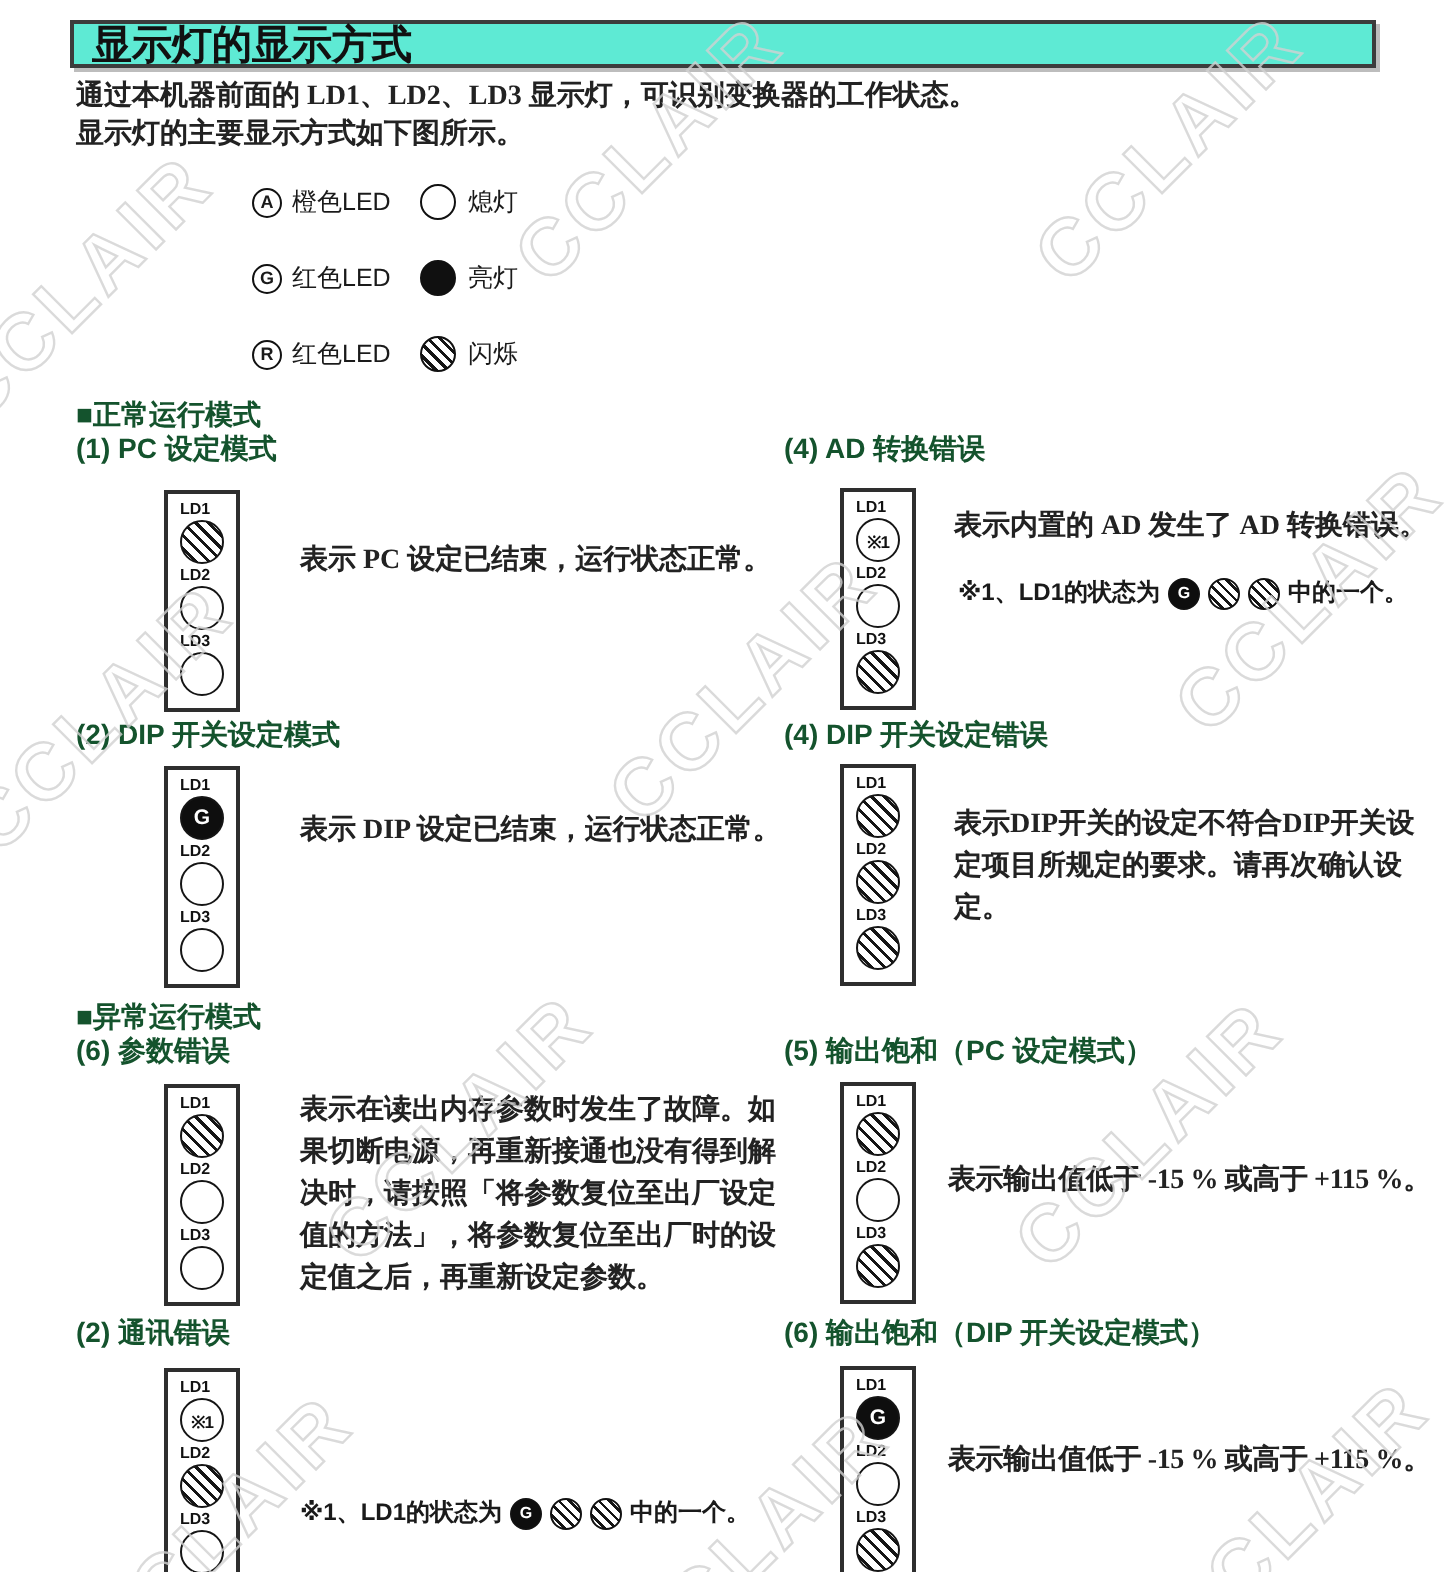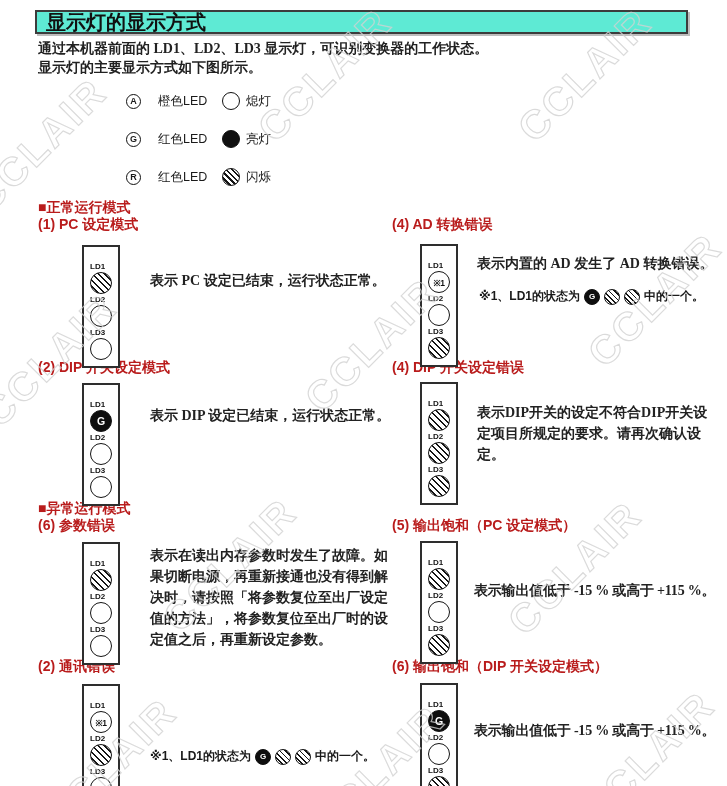--- a/index.html
+++ b/index.html
@@ -20,36 +20,36 @@
   
   .intro{position:absolute;left:38px;top:39px;font-size:14px;font-weight:600;line-height:19px;color:#222;}
 
   
   .legend{position:absolute;left:126px;top:91px;}
   .lg-row{display:flex;align-items:center;height:20px;margin-bottom:18px;
     font-family:"Liberation Sans","DejaVu Sans",sans-serif;font-size:12.5px;color:#1a1a1a;}
   .lg-type{width:15px;height:15px;border:1.4px solid #111;border-radius:50%;
     display:flex;align-items:center;justify-content:center;
     font-weight:bold;font-size:9px;flex:none;background:#fff;}
-  .lg-typelabel{margin-left:17px;width:64px;}
+  .lg-typelabel{margin-left:5px;width:64px;}
   .lg-state{width:18px;height:18px;border:1.5px solid #111;border-radius:50%;flex:none;background:#fff;}
   .lg-state[data-state="on"]{background:#101010;}
   .lg-state[data-state="blink"]{background:repeating-linear-gradient(45deg,#151515 0 1.5px,#ffffff 1.5px 4.2px);}
   .lg-statelabel{margin-left:6px;}
 
   
   .sec-h,.item-h{
     position:absolute;font-family:"Liberation Sans","DejaVu Sans",sans-serif;
-    font-weight:bold;font-size:14px;color:#b91c1c;white-space:nowrap;
+    font-weight:bold;font-size:14px;color:#14532d;white-space:nowrap;
   }
 
   
   .panel{
     position:absolute;width:38px;border:2px solid #2e2e2e;background:#fff;
-    padding:14px 0 6px 0;display:flex;flex-direction:column;align-items:center;
+    padding:2px 0 6px 0;display:flex;flex-direction:column;align-items:center;
   }
   .led-unit{width:100%;margin-top:1px;}
   .led-label{
     display:block;margin:0 0 0 6px;
     font-family:"Liberation Sans","DejaVu Sans",sans-serif;
     font-weight:bold;font-size:8px;line-height:9px;color:#111;
   }
   .led{
     width:22px;height:22px;border:1.6px solid #151515;border-radius:50%;
     margin:1px auto 0 auto;background:#fff;

